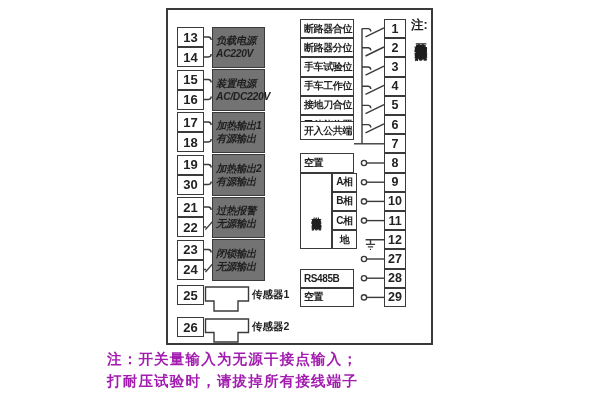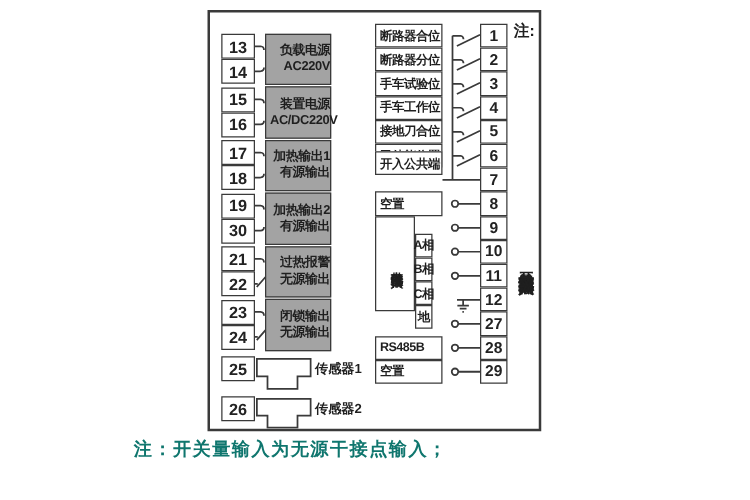--- a/index.html
+++ b/index.html
@@ -1,44 +1,44 @@
 <!DOCTYPE html>
 <html><head>
 <meta charset="utf-8">
 <style>
   html,body{margin:0;padding:0;background:#fff;}
   .stage{position:relative;width:600px;height:400px;background:#ffffff;overflow:hidden;
          font-family:"Liberation Sans","DejaVu Sans",sans-serif;color:#1f1f1f;}
   .frame{position:absolute;left:166px;top:8px;width:267px;height:337px;
-         box-sizing:border-box;border:2px solid #3a3a3a;background:#fff;text-align:right;}
+         box-sizing:border-box;border:2px solid #3a3a3a;background:#fff;}
   .wires{position:absolute;left:0;top:0;width:263px;height:333px;}
   
   .t{position:absolute;box-sizing:border-box;border:1.5px solid #3a3a3a;background:#fff;
      display:flex;align-items:center;justify-content:center;
      font-size:13px;font-weight:600;color:#222;}
   .t-l{left:9px;width:27px;height:20px;}
   .t-r{left:216px;width:22px;height:19.2px;font-size:12.5px;}
   
   .lb{position:absolute;left:44px;width:53px;height:41.5px;box-sizing:border-box;
-      border:1.5px solid #3a3a3a;background:#a3a3a3;display:flex;flex-direction:column;
+      border:1.5px solid #3a3a3a;background:#737373;display:flex;flex-direction:column;
       justify-content:center;padding-left:3px;font-size:10.3px;font-weight:700;
-      line-height:13px;white-space:nowrap;letter-spacing:-0.3px;}
+      line-height:13px;white-space:nowrap;letter-spacing:-0.3px;font-style:italic;}
   
   .rl{position:absolute;left:132px;width:54px;height:19.2px;box-sizing:border-box;
       border:1.4px solid #3a3a3a;background:#fff;display:flex;align-items:center;
       padding-left:3px;font-size:10px;font-weight:700;white-space:nowrap;letter-spacing:-0.4px;}
-  .rl-sub{left:164px;width:14px;justify-content:center;padding-left:0;margin-top:14px;}
+  .rl-sub{left:164px;width:25px;justify-content:center;padding-left:0;}
   .rl-group{position:absolute;left:132px;top:162.6px;width:32px;height:76.8px;box-sizing:border-box;
       border:1.4px solid #3a3a3a;background:#fff;display:flex;align-items:center;justify-content:center;
       writing-mode:vertical-rl;text-orientation:upright;font-size:10px;font-weight:700;letter-spacing:0.5px;}
   .sensor-label{position:absolute;left:84px;font-size:10.5px;font-weight:700;white-space:nowrap;}
   .note-prefix{position:absolute;left:243px;top:7px;font-size:12.5px;font-weight:700;letter-spacing:0;}
   .note-vert{position:absolute;left:244px;top:23px;height:180px;writing-mode:vertical-rl;
       text-orientation:upright;font-size:12.5px;font-weight:700;letter-spacing:0.4px;}
-  .footer{position:absolute;left:107px;font-size:14.5px;font-weight:600;color:#0f766e;letter-spacing:1.2px;white-space:nowrap;}
+  .footer{position:absolute;left:107px;font-size:14.5px;font-weight:600;color:#a21caf;letter-spacing:1.2px;white-space:nowrap;}
 </style>
 </head>
 <body>
 
 <div class="stage">
   <div class="frame">
 
     <svg class="wires" viewBox="0 0 263 333" fill="none" stroke="#3a3a3a" stroke-width="1.4">
 
       <path d="M36 27 h4.4 q2.8 .2 2.8 3 M36 47 h4.4 q2.8 -.2 2.8 -3"></path>
@@ -159,13 +159,14 @@
     <div class="t t-r" style="top:220.2px">12</div>
     <div class="t t-r" style="top:239.4px">27</div>
     <div class="t t-r" style="top:258.6px">28</div>
     <div class="t t-r" style="top:277.8px">29</div>
 
     <div class="note-prefix">注:</div>
     <div class="note-vert">开关量输入为无源干接点输入</div>
   </div>
 
   <div class="footer" style="top:350px">注：开关量输入为无源干接点输入；</div>
+  <div class="footer" style="top:372px">打耐压试验时，请拔掉所有接线端子</div>
 </div>
 
 </body></html>

